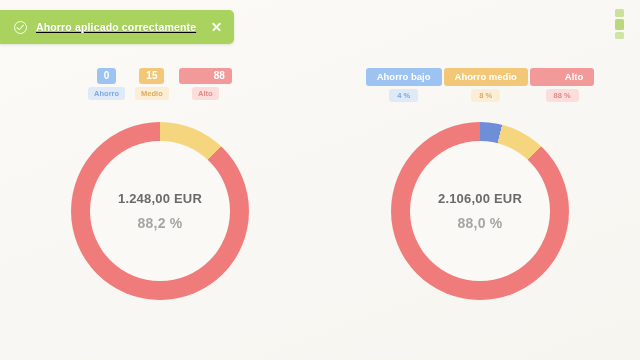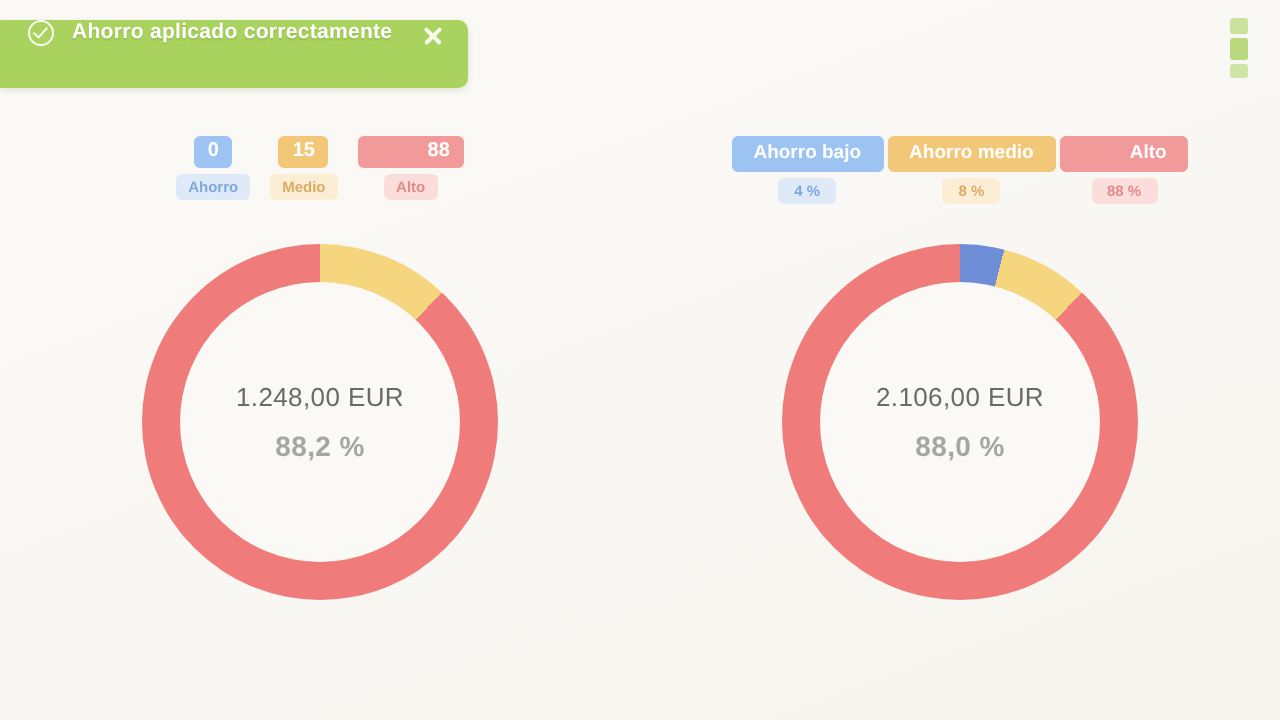--- a/index.html
+++ b/index.html
@@ -27,24 +27,25 @@
   
   #alert-banner {
     position: absolute;
     left: 0;
     top: 10px;
     width: 234px;
     height: 34px;
     background: #a9d25e;
     border-radius: 0 5px 5px 0;
     display: flex;
-    align-items: flex-start;
+    align-items: center;
     gap: 9px;
     padding: 0 10px 0 14px;
     box-shadow: 0 1px 3px rgba(120,150,70,.22);
+    text-decoration: underline;
   }
 
   .alert-check {
     width: 13px;
     height: 13px;
     flex: 0 0 13px;
     border-radius: 50%;
     border: 1.4px solid rgba(255,255,255,.92);
     position: relative;
   }
@@ -207,21 +208,21 @@
     border-radius: 50%;
     background: #fbf9f6;
     display: flex;
     flex-direction: column;
     align-items: center;
     justify-content: center;
     gap: 9px;
   }
   .donut-value {
     font-size: 13px;
-    font-weight: 400;
+    font-weight: 700;
     color: #6a6a6a;
     letter-spacing: .2px;
     white-space: nowrap;
     text-align: center;
   }
   .donut-sub {
     font-size: 14px;
     font-weight: 600;
     color: #a5a5a5;
     letter-spacing: .2px;

